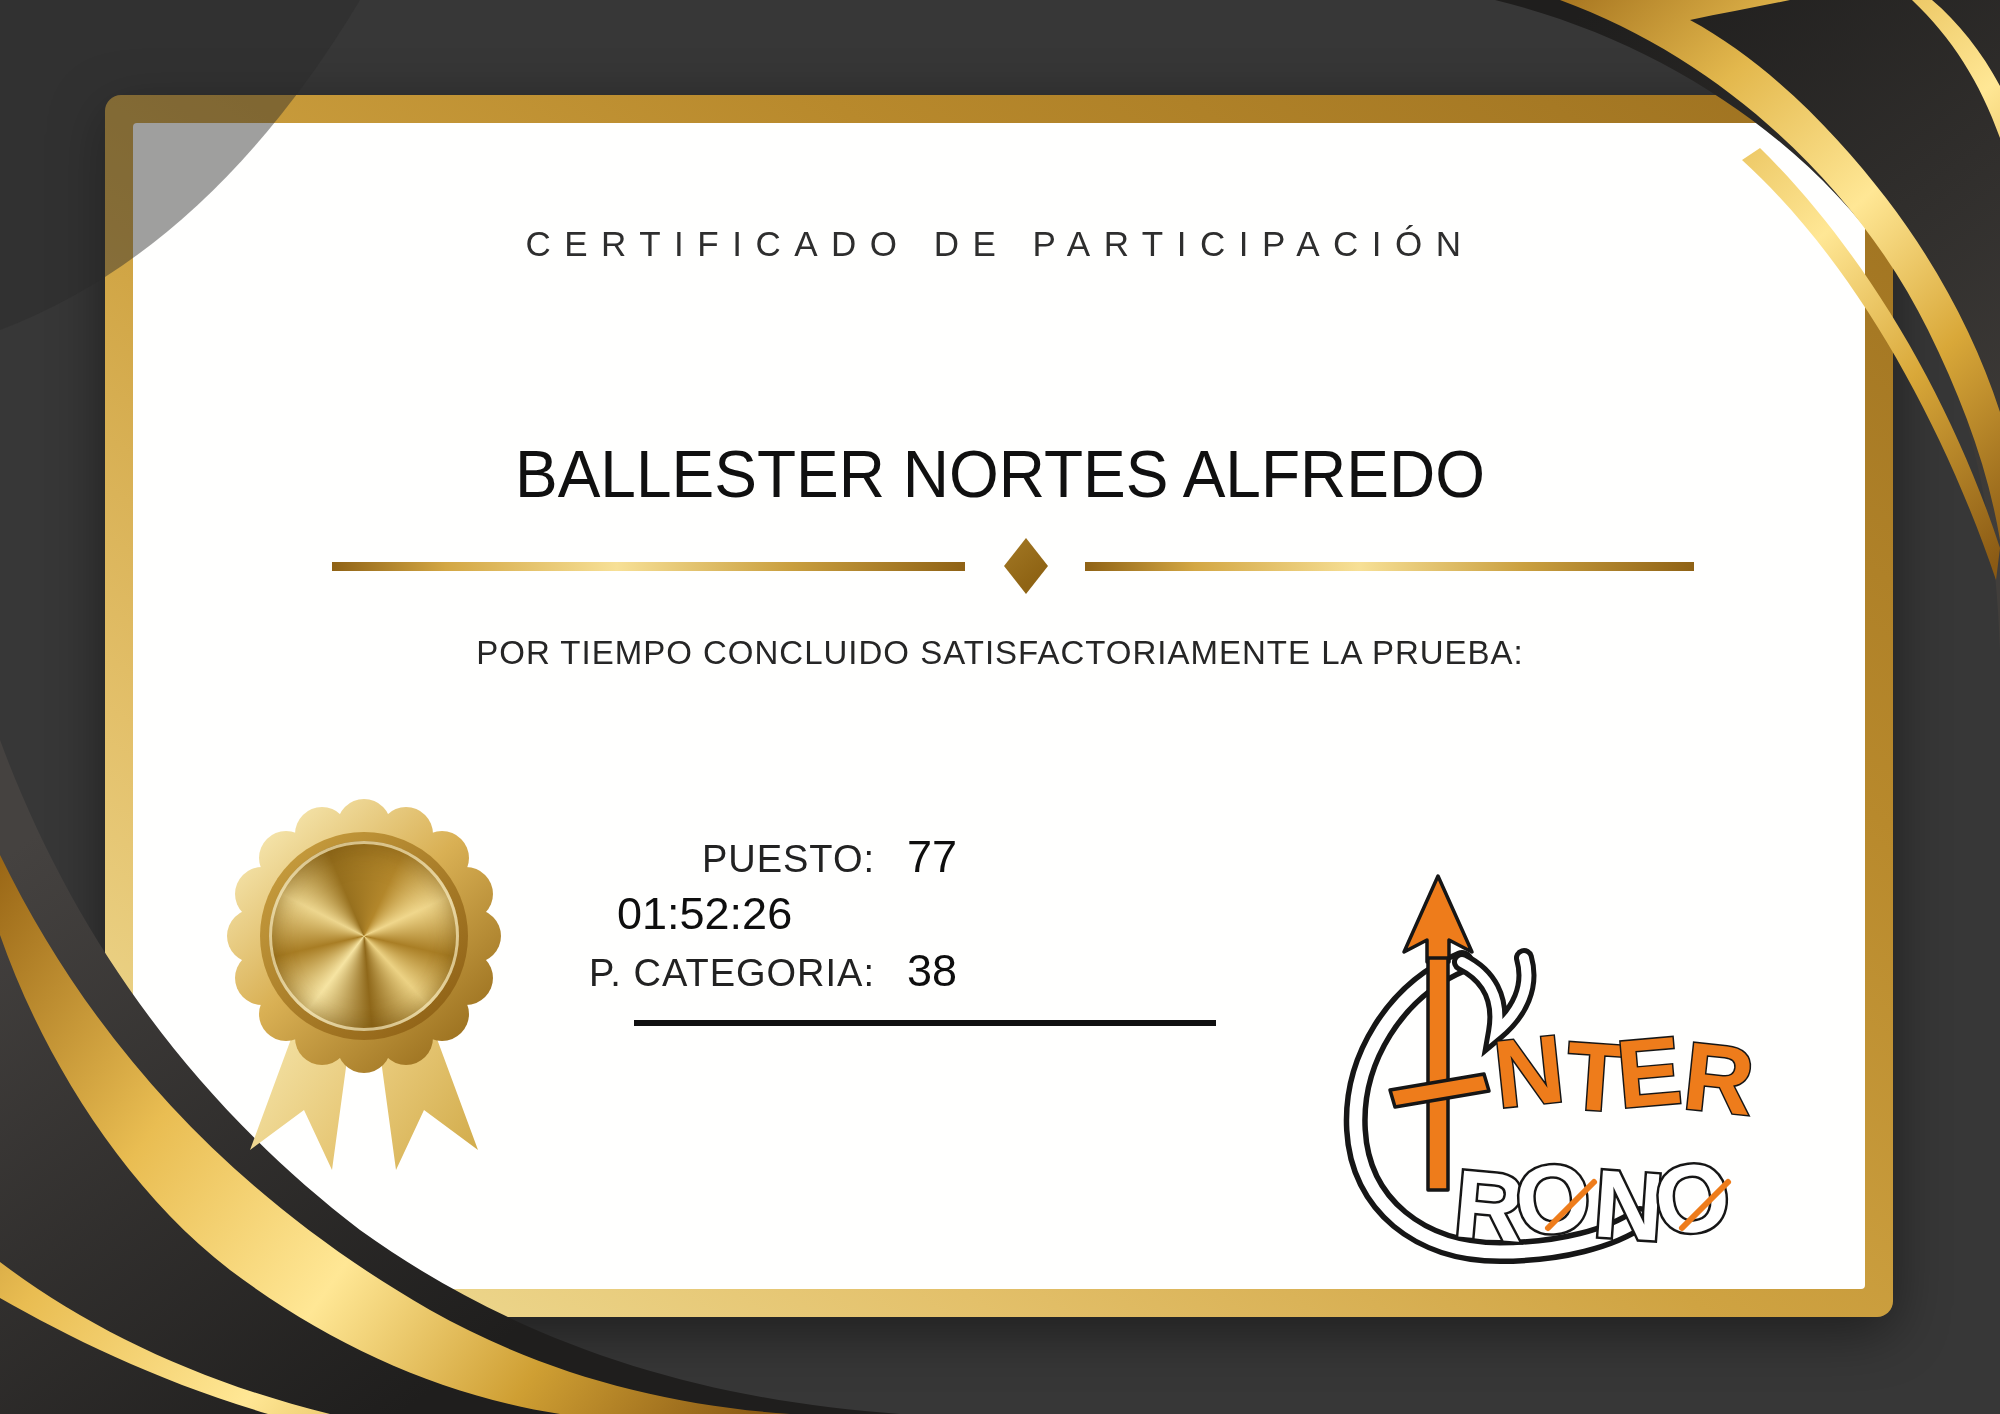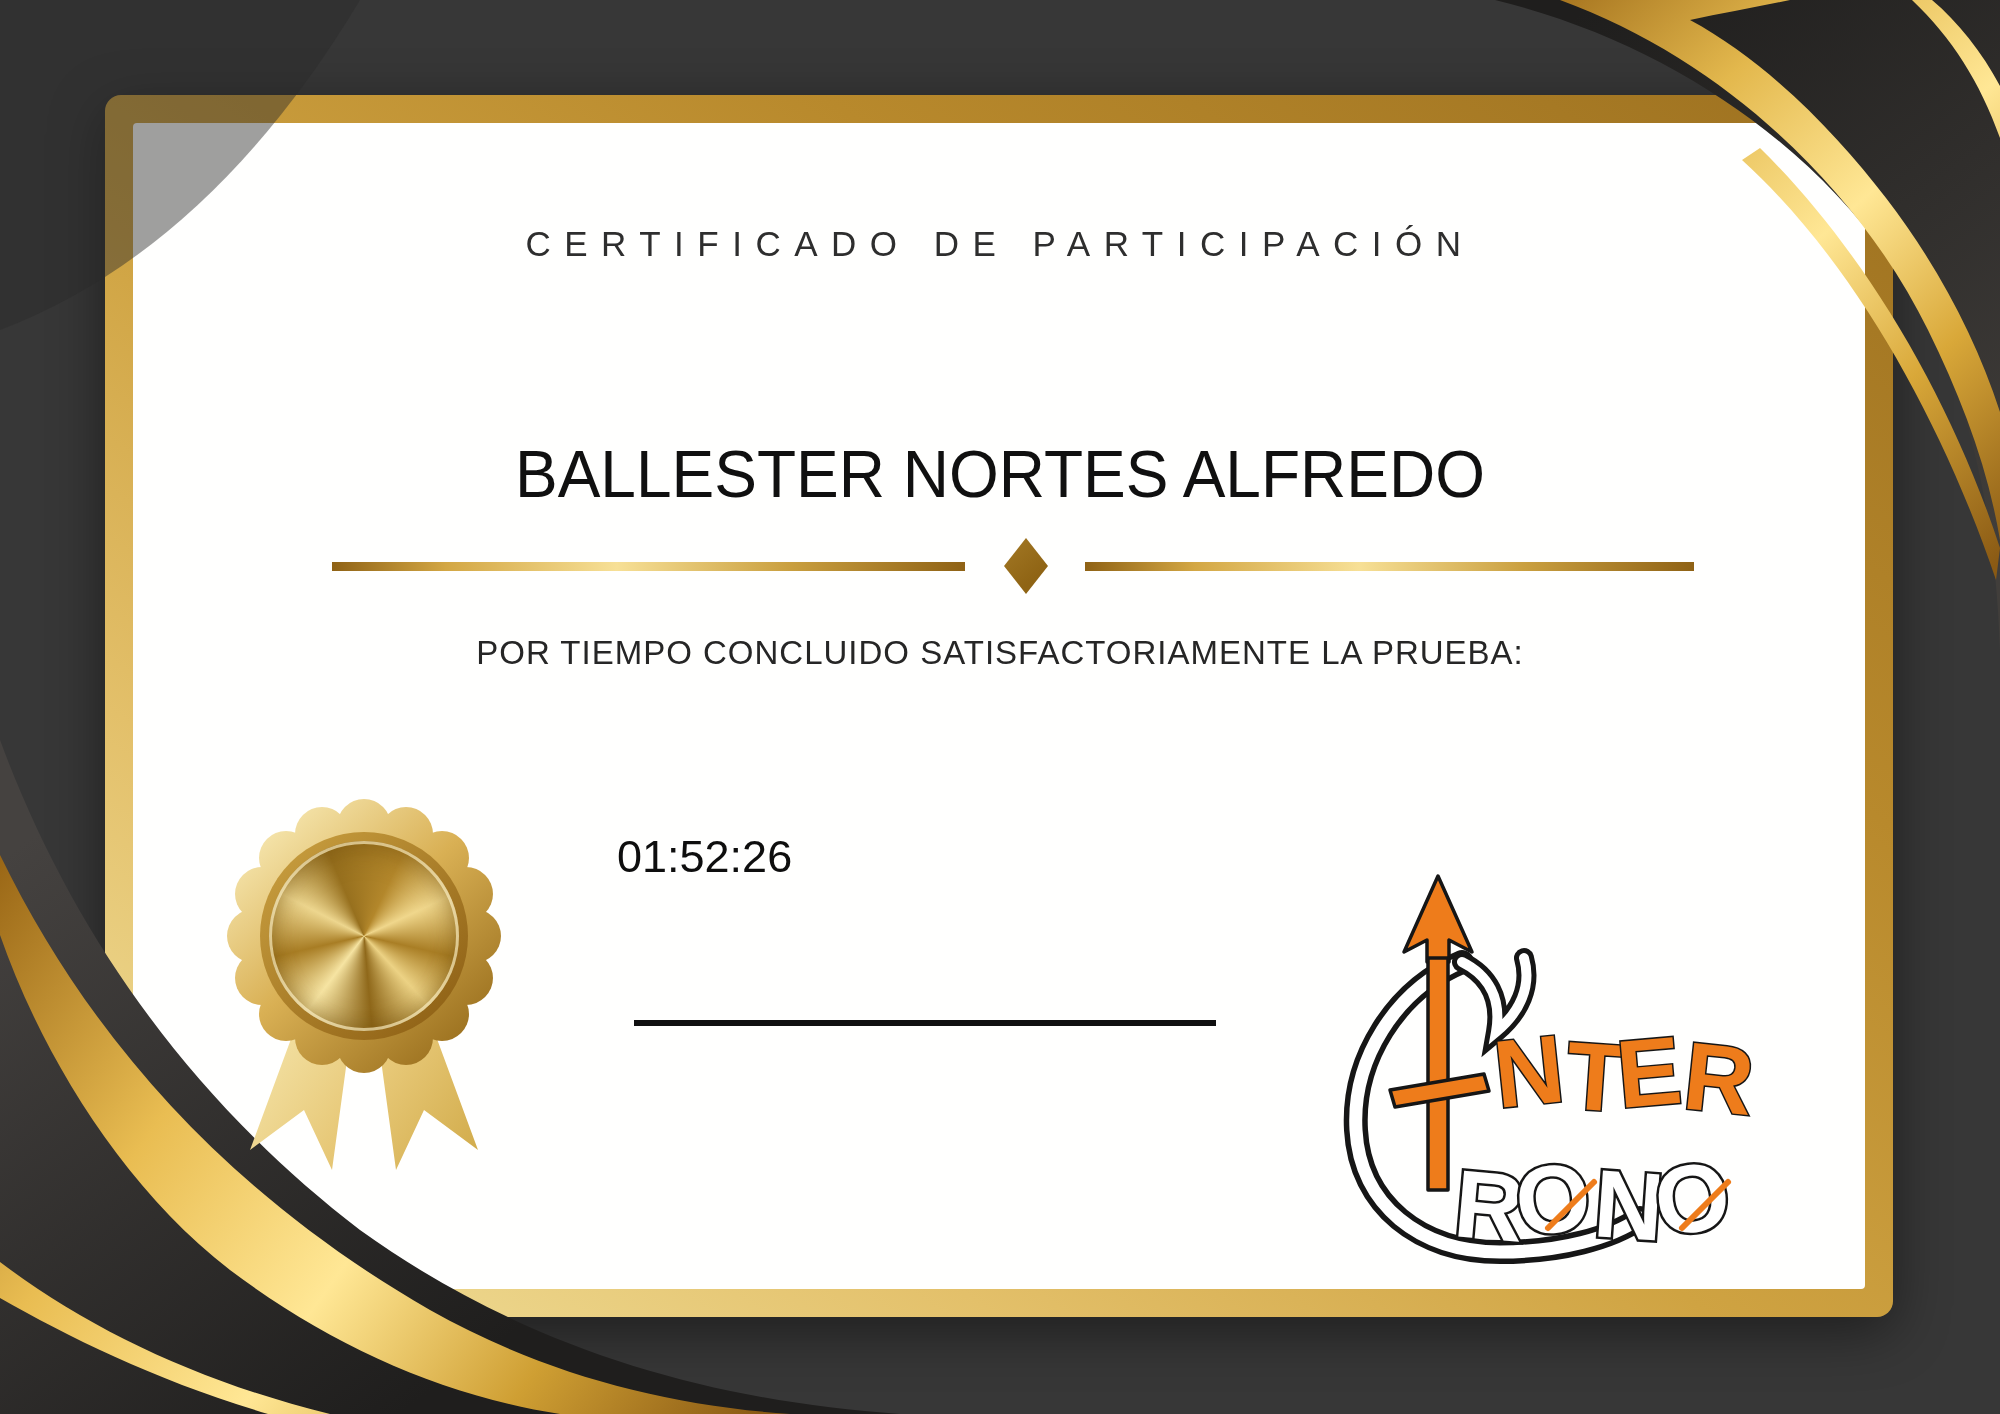--- a/index.html
+++ b/index.html
@@ -163,19 +163,27 @@
 
   <div class="txt name">BALLESTER NORTES ALFREDO</div>
 
   <div class="divider-line divider-left"></div>
   <div class="divider-line divider-right"></div>
 
   <div class="txt subtitle">POR TIEMPO CONCLUIDO SATISFACTORIAMENTE LA PRUEBA:</div>
 
   <div class="stats">
     <div class="stat-row">
+      <span class="stat-label">PUESTO:</span>
+      <span class="stat-value">77</span>
+    </div>
+    <div class="stat-row">
       <span class="stat-value">01:52:26</span>
+    </div>
+    <div class="stat-row">
+      <span class="stat-label">P. CATEGORIA:</span>
+      <span class="stat-value">38</span>
     </div>
   </div>
 
   <div class="sign-line"></div>
 
 </div>
 
 </body></html>

